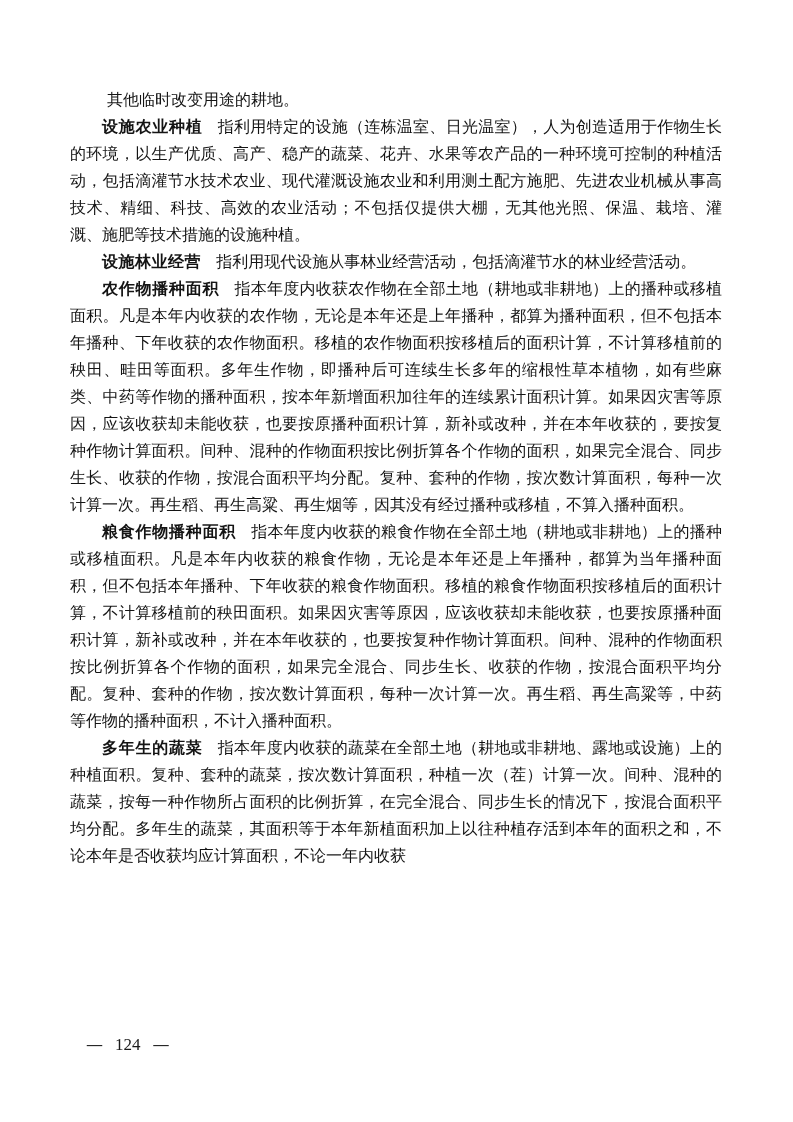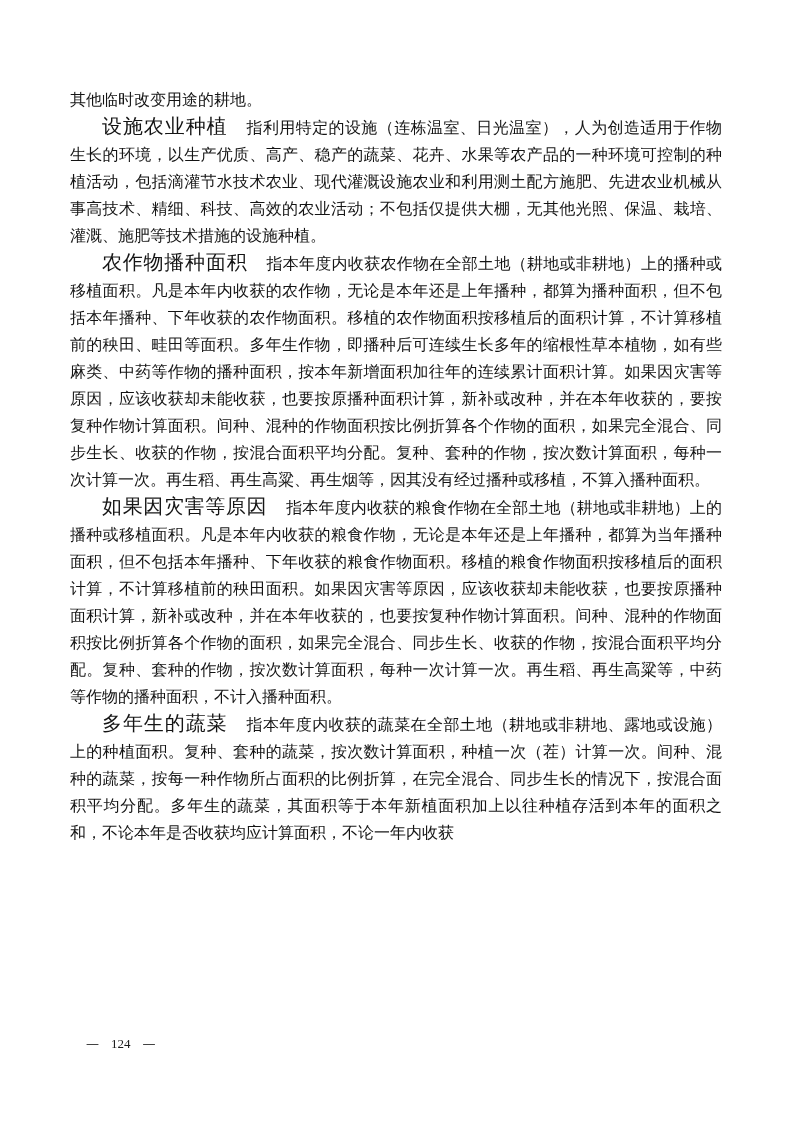--- a/index.html
+++ b/index.html
@@ -25,36 +25,37 @@
     line-height: 27px;
     text-align: justify;
   }
   .para {
     margin: 0;
     padding: 0;
     text-indent: 2em;
   }
   .para.continuation {
     text-indent: 0;
+    margin-left: 37px;
   }
   .term {
-    font-weight: normal;
+    font-weight: bold;
     font-family: "DejaVu Sans", "Liberation Sans", sans-serif;
-    font-size: 20px;
+    font-size: 16px;
     padding-right: 0.95em;
     letter-spacing: 0.5px;
   }
   .def {
     letter-spacing: 0;
   }
   .footer {
     position: absolute;
     left: 86px;
     top: 1033px;
-    font-size: 13px;
+    font-size: 17px;
     line-height: 22px;
     color: #1a1a1a;
     font-family: "DejaVu Serif", "Liberation Serif", serif;
   }
   .footer .dash {
     letter-spacing: 0;
   }
   .footer .num {
     margin: 0 12px;
     font-family: "Liberation Serif", "DejaVu Serif", serif;
@@ -62,28 +63,29 @@
 </style>
 </head>
 <body>
 
 <div class="page">
   <div class="content">
     <p class="para continuation">其他临时改变用途的耕地。</p>
     <div id="paragraphs">
   <p class="para"><b class="term">设施农业种植</b><span class="def">指利用特定的设施（连栋温室、日光温室），人为创造适用于作物生长的环境，以生产优质、高产、稳产的蔬菜、花卉、水果等农产品的一种环境可控制的种植活动，包括滴灌节水技术农业、现代灌溉设施农业和利用测土配方施肥、先进农业机械从事高技术、精细、科技、高效的农业活动；不包括仅提供大棚，无其他光照、保温、栽培、灌溉、施肥等技术措施的设施种植。</span></p>
 
+  <p class="para"><b class="term">设施林业经营</b><span class="def">指利用现代设施从事林业经营活动，包括滴灌节水的林业经营活动。</span></p>
 
 
 
 
 
   <p class="para"><b class="term">农作物播种面积</b><span class="def">指本年度内收获农作物在全部土地（耕地或非耕地）上的播种或移植面积。凡是本年内收获的农作物，无论是本年还是上年播种，都算为播种面积，但不包括本年播种、下年收获的农作物面积。移植的农作物面积按移植后的面积计算，不计算移植前的秧田、畦田等面积。多年生作物，即播种后可连续生长多年的缩根性草本植物，如有些麻类、中药等作物的播种面积，按本年新增面积加往年的连续累计面积计算。如果因灾害等原因，应该收获却未能收获，也要按原播种面积计算，新补或改种，并在本年收获的，要按复种作物计算面积。间种、混种的作物面积按比例折算各个作物的面积，如果完全混合、同步生长、收获的作物，按混合面积平均分配。复种、套种的作物，按次数计算面积，每种一次计算一次。再生稻、再生高粱、再生烟等，因其没有经过播种或移植，不算入播种面积。</span></p>
 
-  <p class="para"><b class="term">如果因灾害等原因</b><span class="def">指本年度内收获的粮食作物在全部土地（耕地或非耕地）上的播种或移植面积。凡是本年内收获的粮食作物，无论是本年还是上年播种，都算为当年播种面积，但不包括本年播种、下年收获的粮食作物面积。移植的粮食作物面积按移植后的面积计算，不计算移植前的秧田面积。如果因灾害等原因，应该收获却未能收获，也要按原播种面积计算，新补或改种，并在本年收获的，也要按复种作物计算面积。间种、混种的作物面积按比例折算各个作物的面积，如果完全混合、同步生长、收获的作物，按混合面积平均分配。复种、套种的作物，按次数计算面积，每种一次计算一次。再生稻、再生高粱等，中药等作物的播种面积，不计入播种面积。</span></p>
+  <p class="para"><b class="term">粮食作物播种面积</b><span class="def">指本年度内收获的粮食作物在全部土地（耕地或非耕地）上的播种或移植面积。凡是本年内收获的粮食作物，无论是本年还是上年播种，都算为当年播种面积，但不包括本年播种、下年收获的粮食作物面积。移植的粮食作物面积按移植后的面积计算，不计算移植前的秧田面积。如果因灾害等原因，应该收获却未能收获，也要按原播种面积计算，新补或改种，并在本年收获的，也要按复种作物计算面积。间种、混种的作物面积按比例折算各个作物的面积，如果完全混合、同步生长、收获的作物，按混合面积平均分配。复种、套种的作物，按次数计算面积，每种一次计算一次。再生稻、再生高粱等，中药等作物的播种面积，不计入播种面积。</span></p>
 
   <p class="para"><b class="term">多年生的蔬菜</b><span class="def">指本年度内收获的蔬菜在全部土地（耕地或非耕地、露地或设施）上的种植面积。复种、套种的蔬菜，按次数计算面积，种植一次（茬）计算一次。间种、混种的蔬菜，按每一种作物所占面积的比例折算，在完全混合、同步生长的情况下，按混合面积平均分配。多年生的蔬菜，其面积等于本年新植面积加上以往种植存活到本年的面积之和，不论本年是否收获均应计算面积，不论一年内收获</span></p>
 </div>
   </div>
 
   <div class="footer">
     <span class="dash">—</span><span class="num">124</span><span class="dash">—</span>
   </div>
 </div>
 

